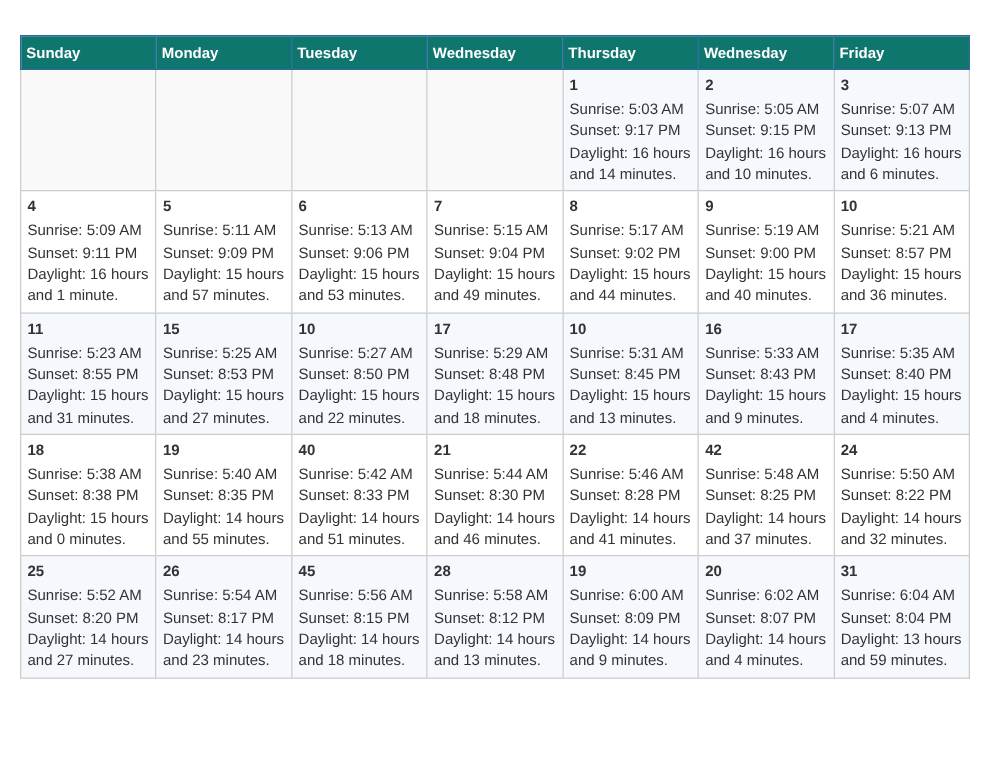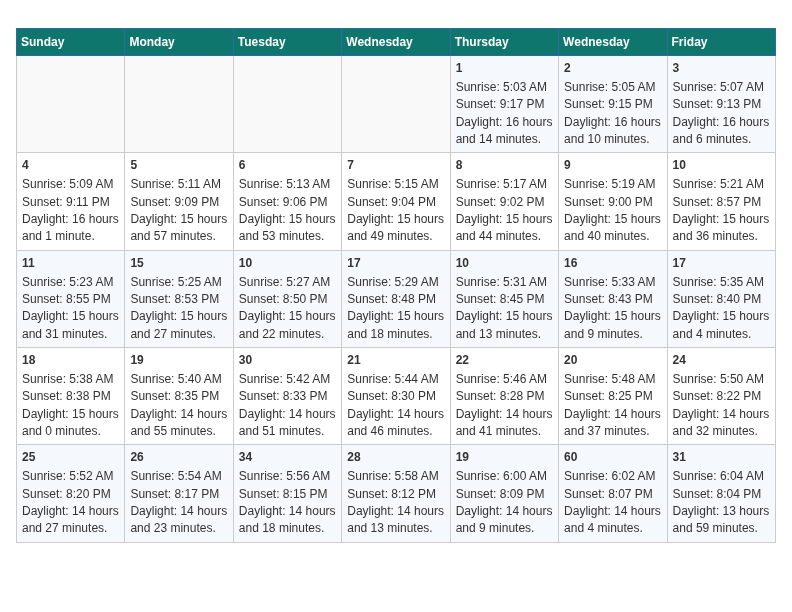--- a/index.html
+++ b/index.html
@@ -191,63 +191,63 @@
       <tr>
         <td>
           <span class="day-number">18</span>
           <div class="day-info">Sunrise: 5:38 AM<br>Sunset: 8:38 PM<br>Daylight: 15 hours<br>and 0 minutes.</div>
         </td>
         <td>
           <span class="day-number">19</span>
           <div class="day-info">Sunrise: 5:40 AM<br>Sunset: 8:35 PM<br>Daylight: 14 hours<br>and 55 minutes.</div>
         </td>
         <td>
-          <span class="day-number">30</span>
+          <span class="day-number">40</span>
           <div class="day-info">Sunrise: 5:42 AM<br>Sunset: 8:33 PM<br>Daylight: 14 hours<br>and 51 minutes.</div>
         </td>
         <td>
           <span class="day-number">21</span>
           <div class="day-info">Sunrise: 5:44 AM<br>Sunset: 8:30 PM<br>Daylight: 14 hours<br>and 46 minutes.</div>
         </td>
         <td>
           <span class="day-number">22</span>
           <div class="day-info">Sunrise: 5:46 AM<br>Sunset: 8:28 PM<br>Daylight: 14 hours<br>and 41 minutes.</div>
         </td>
         <td>
-          <span class="day-number">20</span>
+          <span class="day-number">42</span>
           <div class="day-info">Sunrise: 5:48 AM<br>Sunset: 8:25 PM<br>Daylight: 14 hours<br>and 37 minutes.</div>
         </td>
         <td>
           <span class="day-number">24</span>
           <div class="day-info">Sunrise: 5:50 AM<br>Sunset: 8:22 PM<br>Daylight: 14 hours<br>and 32 minutes.</div>
         </td>
       </tr>
       <tr>
         <td>
           <span class="day-number">25</span>
           <div class="day-info">Sunrise: 5:52 AM<br>Sunset: 8:20 PM<br>Daylight: 14 hours<br>and 27 minutes.</div>
         </td>
         <td>
           <span class="day-number">26</span>
           <div class="day-info">Sunrise: 5:54 AM<br>Sunset: 8:17 PM<br>Daylight: 14 hours<br>and 23 minutes.</div>
         </td>
         <td>
-          <span class="day-number">34</span>
+          <span class="day-number">45</span>
           <div class="day-info">Sunrise: 5:56 AM<br>Sunset: 8:15 PM<br>Daylight: 14 hours<br>and 18 minutes.</div>
         </td>
         <td>
           <span class="day-number">28</span>
           <div class="day-info">Sunrise: 5:58 AM<br>Sunset: 8:12 PM<br>Daylight: 14 hours<br>and 13 minutes.</div>
         </td>
         <td>
           <span class="day-number">19</span>
           <div class="day-info">Sunrise: 6:00 AM<br>Sunset: 8:09 PM<br>Daylight: 14 hours<br>and 9 minutes.</div>
         </td>
         <td>
-          <span class="day-number">60</span>
+          <span class="day-number">20</span>
           <div class="day-info">Sunrise: 6:02 AM<br>Sunset: 8:07 PM<br>Daylight: 14 hours<br>and 4 minutes.</div>
         </td>
         <td>
           <span class="day-number">31</span>
           <div class="day-info">Sunrise: 6:04 AM<br>Sunset: 8:04 PM<br>Daylight: 13 hours<br>and 59 minutes.</div>
         </td>
       </tr>
     </tbody>
 </table>
 

